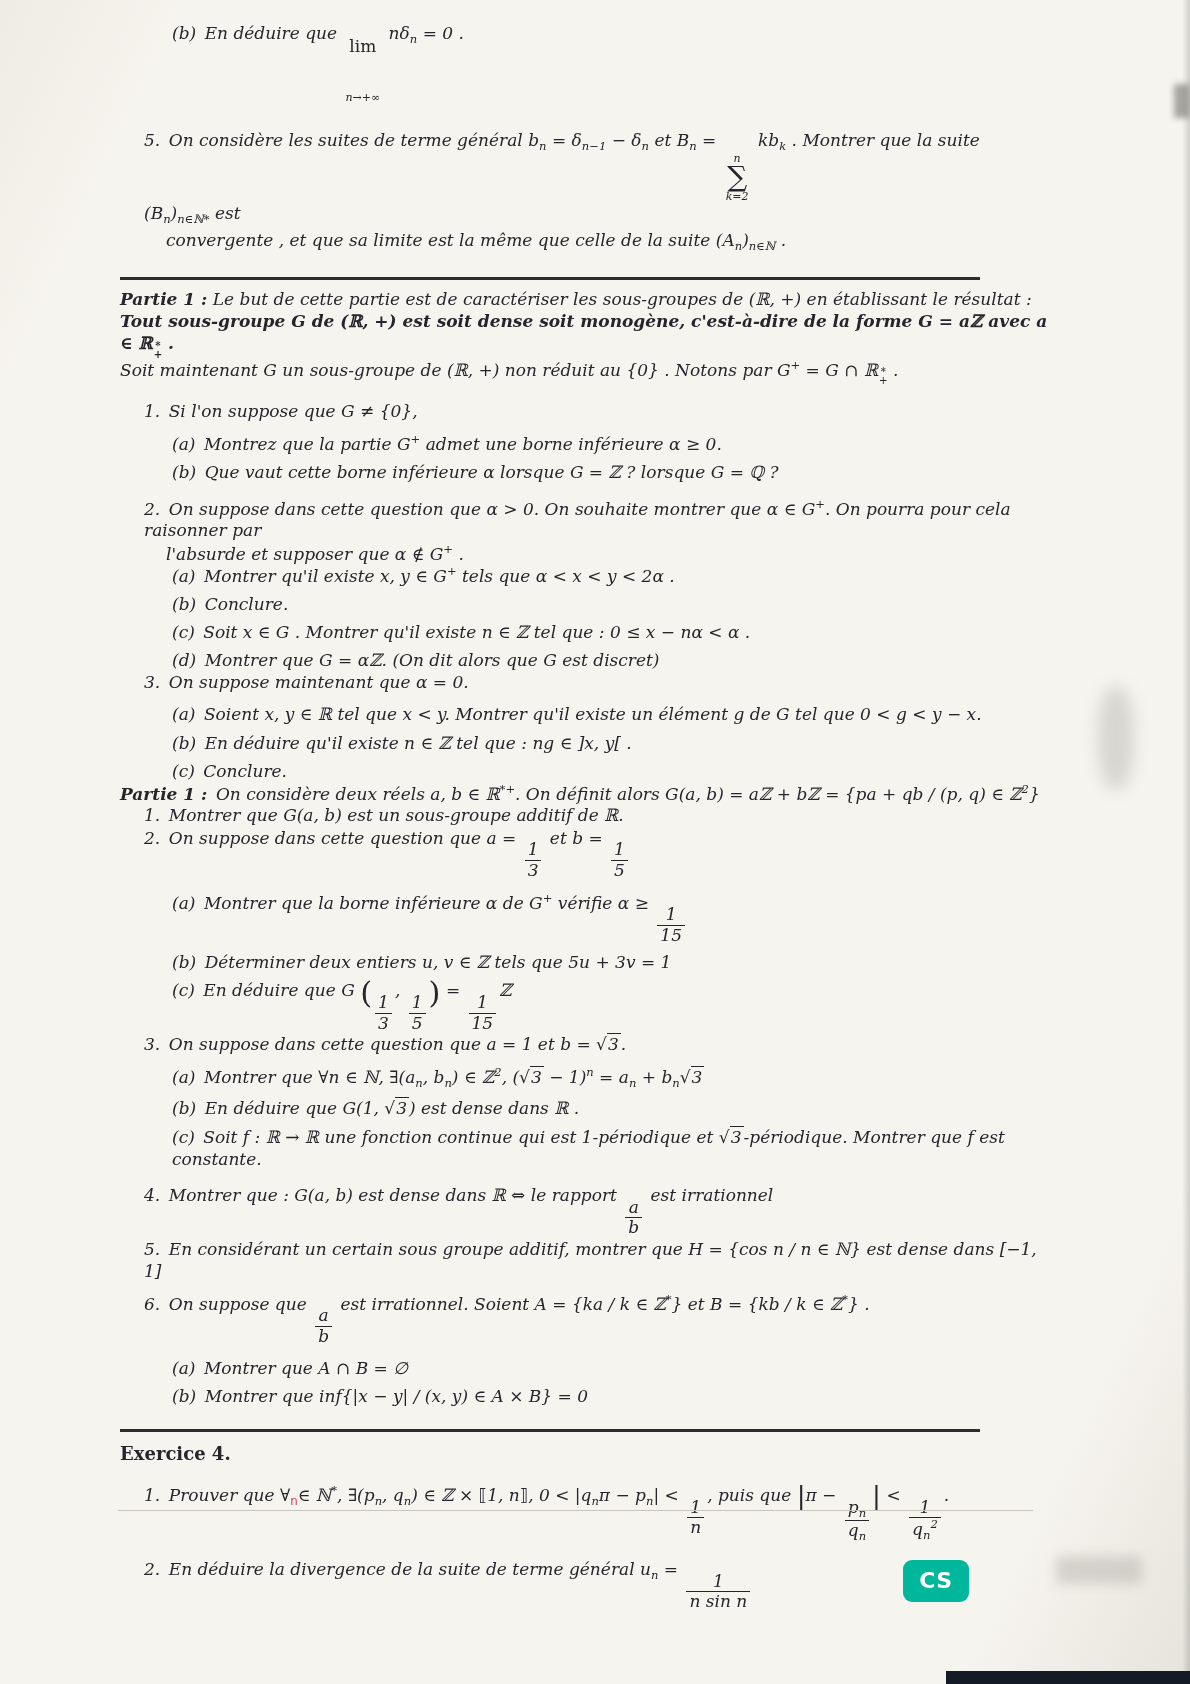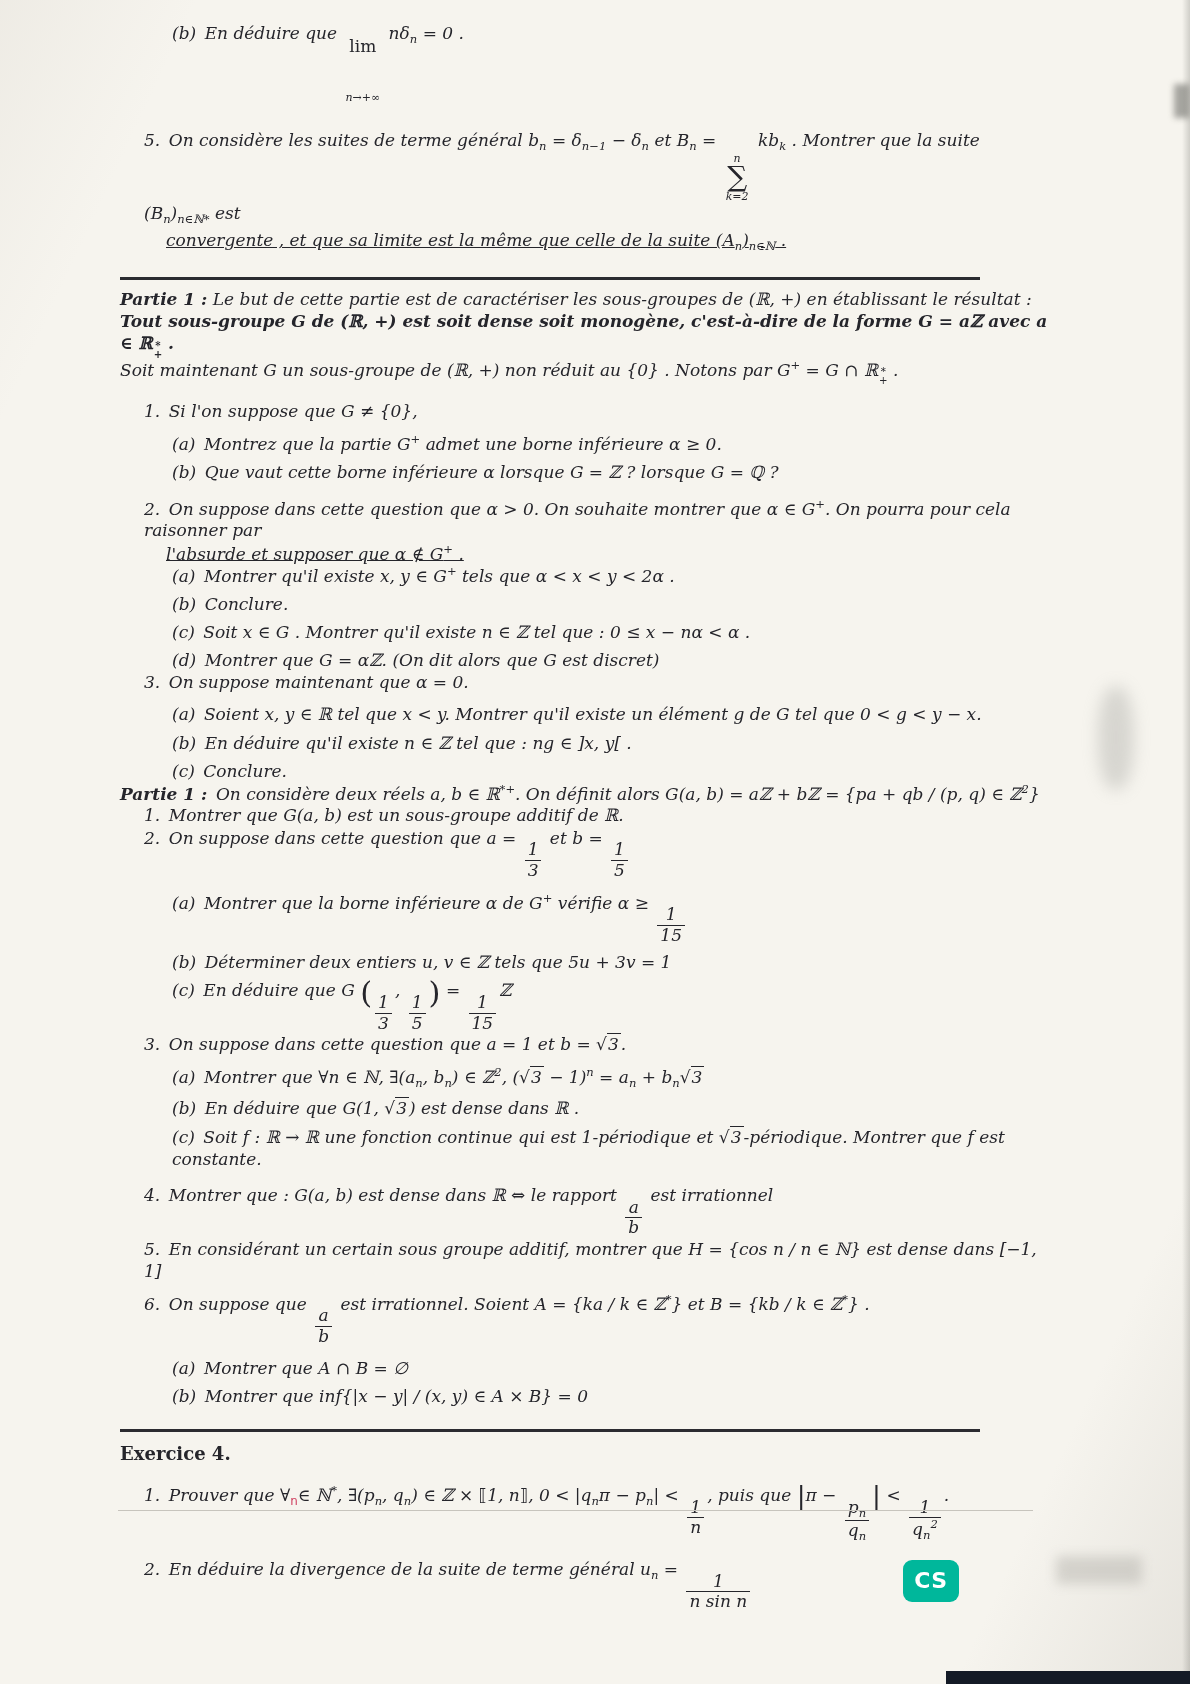--- a/index.html
+++ b/index.html
@@ -12,21 +12,21 @@
     overflow:hidden;
     color:var(--ink,#24242a);
     font-family:"DejaVu Serif","Liberation Serif",serif;
     font-style:italic;
     font-size:17px;
     line-height:1.3;
   }
   .content{position:absolute;left:120px;top:22px;width:930px;}
   .line{margin:0;}
   .l1{padding-left:24px;}
-  .l1h{padding-left:46px;text-decoration:underline;}
+  .l1h{padding-left:46px;}
   .l2{padding-left:52px;}
   .title{font-style:normal;font-weight:700;font-size:18px;}
   .mt2{margin-top:2px}.mt6{margin-top:6px}.mt10{margin-top:10px}.mt12{}
   .mt14{margin-top:14px}.mt18{margin-top:18px}.mt22{margin-top:22px}.mt26{margin-top:26px}
   .rule{border:none;border-top:3px solid var(--rule,#2b2b30);width:860px;margin-left:0;margin-right:auto;}
   sub,sup{font-size:0.68em;}
   b{font-weight:700;}
   
   .sum{display:inline-flex;flex-direction:column;align-items:center;vertical-align:-0.95em;line-height:1;margin:0 4px;}
   .sum .top{font-size:11px;}
@@ -48,21 +48,21 @@
   .dbrk{font-family:"DejaVu Sans",sans-serif;font-style:normal;}
   .annot{color:var(--annot,#d04060);font-family:"DejaVu Sans",sans-serif;font-style:normal;font-size:.7em;}
   
   .thinline{position:absolute;left:118px;top:1510px;width:915px;height:1px;background:#c7c4bd;}
   .sm-a{position:absolute;left:1098px;top:686px;width:36px;height:104px;background:#a9a9a4;opacity:.4;filter:blur(8px);border-radius:45%;}
   .sm-b{position:absolute;left:1174px;top:84px;width:16px;height:34px;background:#63635e;opacity:.55;filter:blur(3px);}
   .sm-c{position:absolute;left:1056px;top:1556px;width:86px;height:28px;background:#b0aea8;opacity:.45;filter:blur(6px);}
   .edge-shade{position:absolute;right:0;top:0;width:8px;height:100%;background:linear-gradient(to left,rgba(110,110,104,.28),rgba(0,0,0,0));}
   .corner-bar{position:absolute;right:0;bottom:0;width:244px;height:13px;background:var(--corner,#141a26);}
   .cs-badge{
-    position:absolute;left:903px;top:1560px;width:56px;height:42px;
+    position:absolute;left:903px;top:1560px;width:66px;height:42px;
     background:var(--badge,#00b79b);border-radius:9px;
     display:flex;align-items:center;justify-content:center;
     color:#ffffff;font-family:"DejaVu Sans","Liberation Sans",sans-serif;
     font-style:normal;font-weight:700;font-size:22px;letter-spacing:.5px;
   }
 </style>
 </head>
 <body>
 
 <div class="page">

